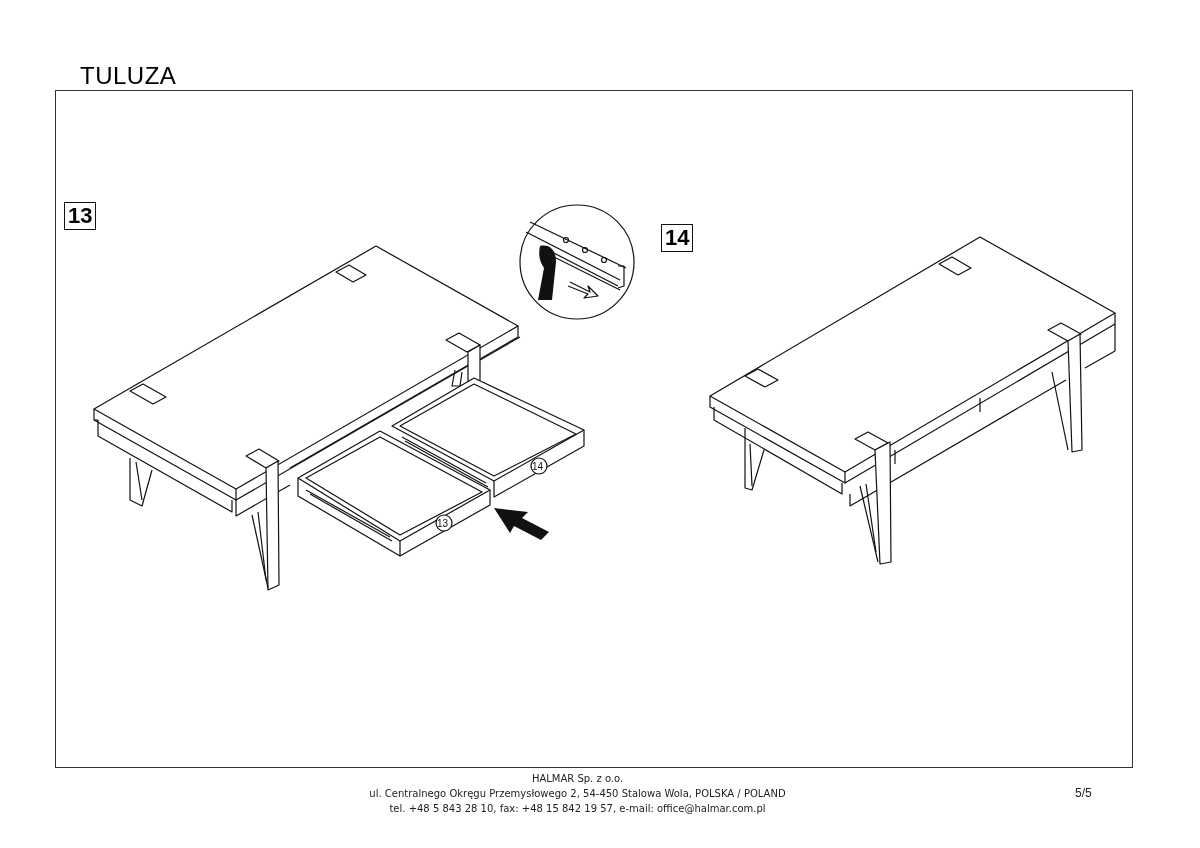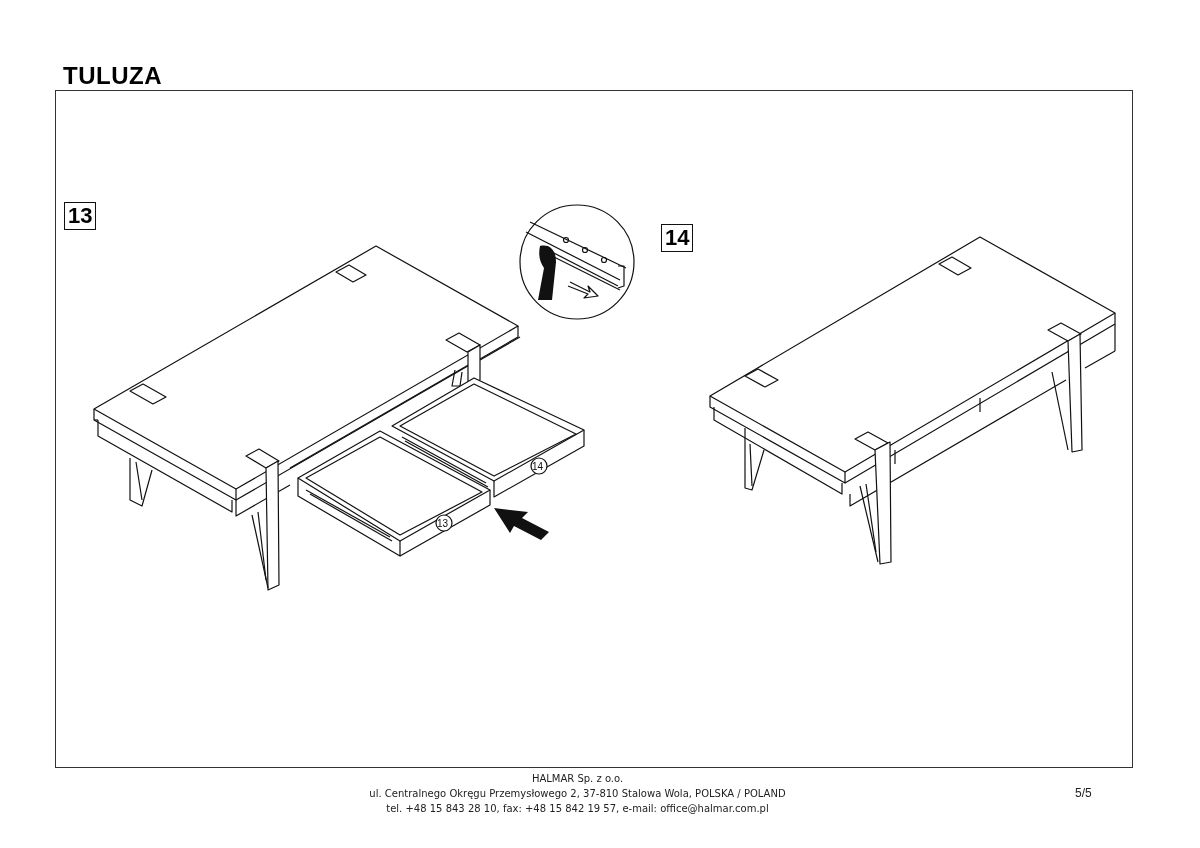--- a/index.html
+++ b/index.html
@@ -1,17 +1,17 @@
 <!DOCTYPE html>
 <html><head>
 <meta charset="utf-8">
 <style>
   html, body { margin: 0; padding: 0; background: #ffffff; }
   body { width: 1200px; height: 848px; position: relative; overflow: hidden; font-family: "Liberation Sans", sans-serif; color: #000; }
-  .title { position: absolute; left: 63px; top: 62px; font-size: 24px; font-weight: bold; letter-spacing: 0.5px; }
+  .title { position: absolute; left: 80px; top: 62px; font-size: 24px; font-weight: normal; letter-spacing: 0.5px; }
   .frame { position: absolute; left: 55px; top: 90px; width: 1078px; height: 678px; border: 1.5px solid #333; box-sizing: border-box; }
   .step-badge { position: absolute; border: 1.5px solid #111; font-size: 22px; font-weight: bold; line-height: 26px; padding: 0 3px; background: #fff; }
   .step-13 { left: 64px; top: 202px; }
   .step-14 { left: 661px; top: 224px; }
   svg.art { position: absolute; left: 0; top: 0; }
   .footer { position: absolute; left: 0; width: 1155px; top: 771px; text-align: center; font-family: "DejaVu Sans", sans-serif; font-size: 10px; line-height: 15px; color: #222; }
   .page-num { position: absolute; left: 1075px; top: 786px; font-size: 12px; color: #222; }
 </style>
 </head>
 <body>
@@ -117,17 +117,17 @@
     <polygon points="1068,341 1080,334 1082,450 1072,452" fill="#fff"></polygon>
     <polyline points="1052,372 1068,450"></polyline>
 
     <polyline points="745,428 745,488 752,490 764,450"></polyline>
     <polyline points="750,444 752,486"></polyline>
   </g>
 </svg>
 
 <div class="footer">
   <div>HALMAR Sp. z o.o.</div>
-  <div>ul. Centralnego Okręgu Przemysłowego 2, 37-810 Stalowa Wola, POLSKA / POLAND</div>
-  <div>tel. +48 15 843 28 10, fax: +48 15 842 19 57, e-mail: office@halmar.com.pl</div>
+  <div>ul. Centralnego Okręgu Przemysłowego 2, 54-450 Stalowa Wola, POLSKA / POLAND</div>
+  <div>tel. +48 5 843 28 10, fax: +48 15 842 19 57, e-mail: office@halmar.com.pl</div>
 </div>
 
 <div class="page-num">5/5</div>
 
 </body></html>

